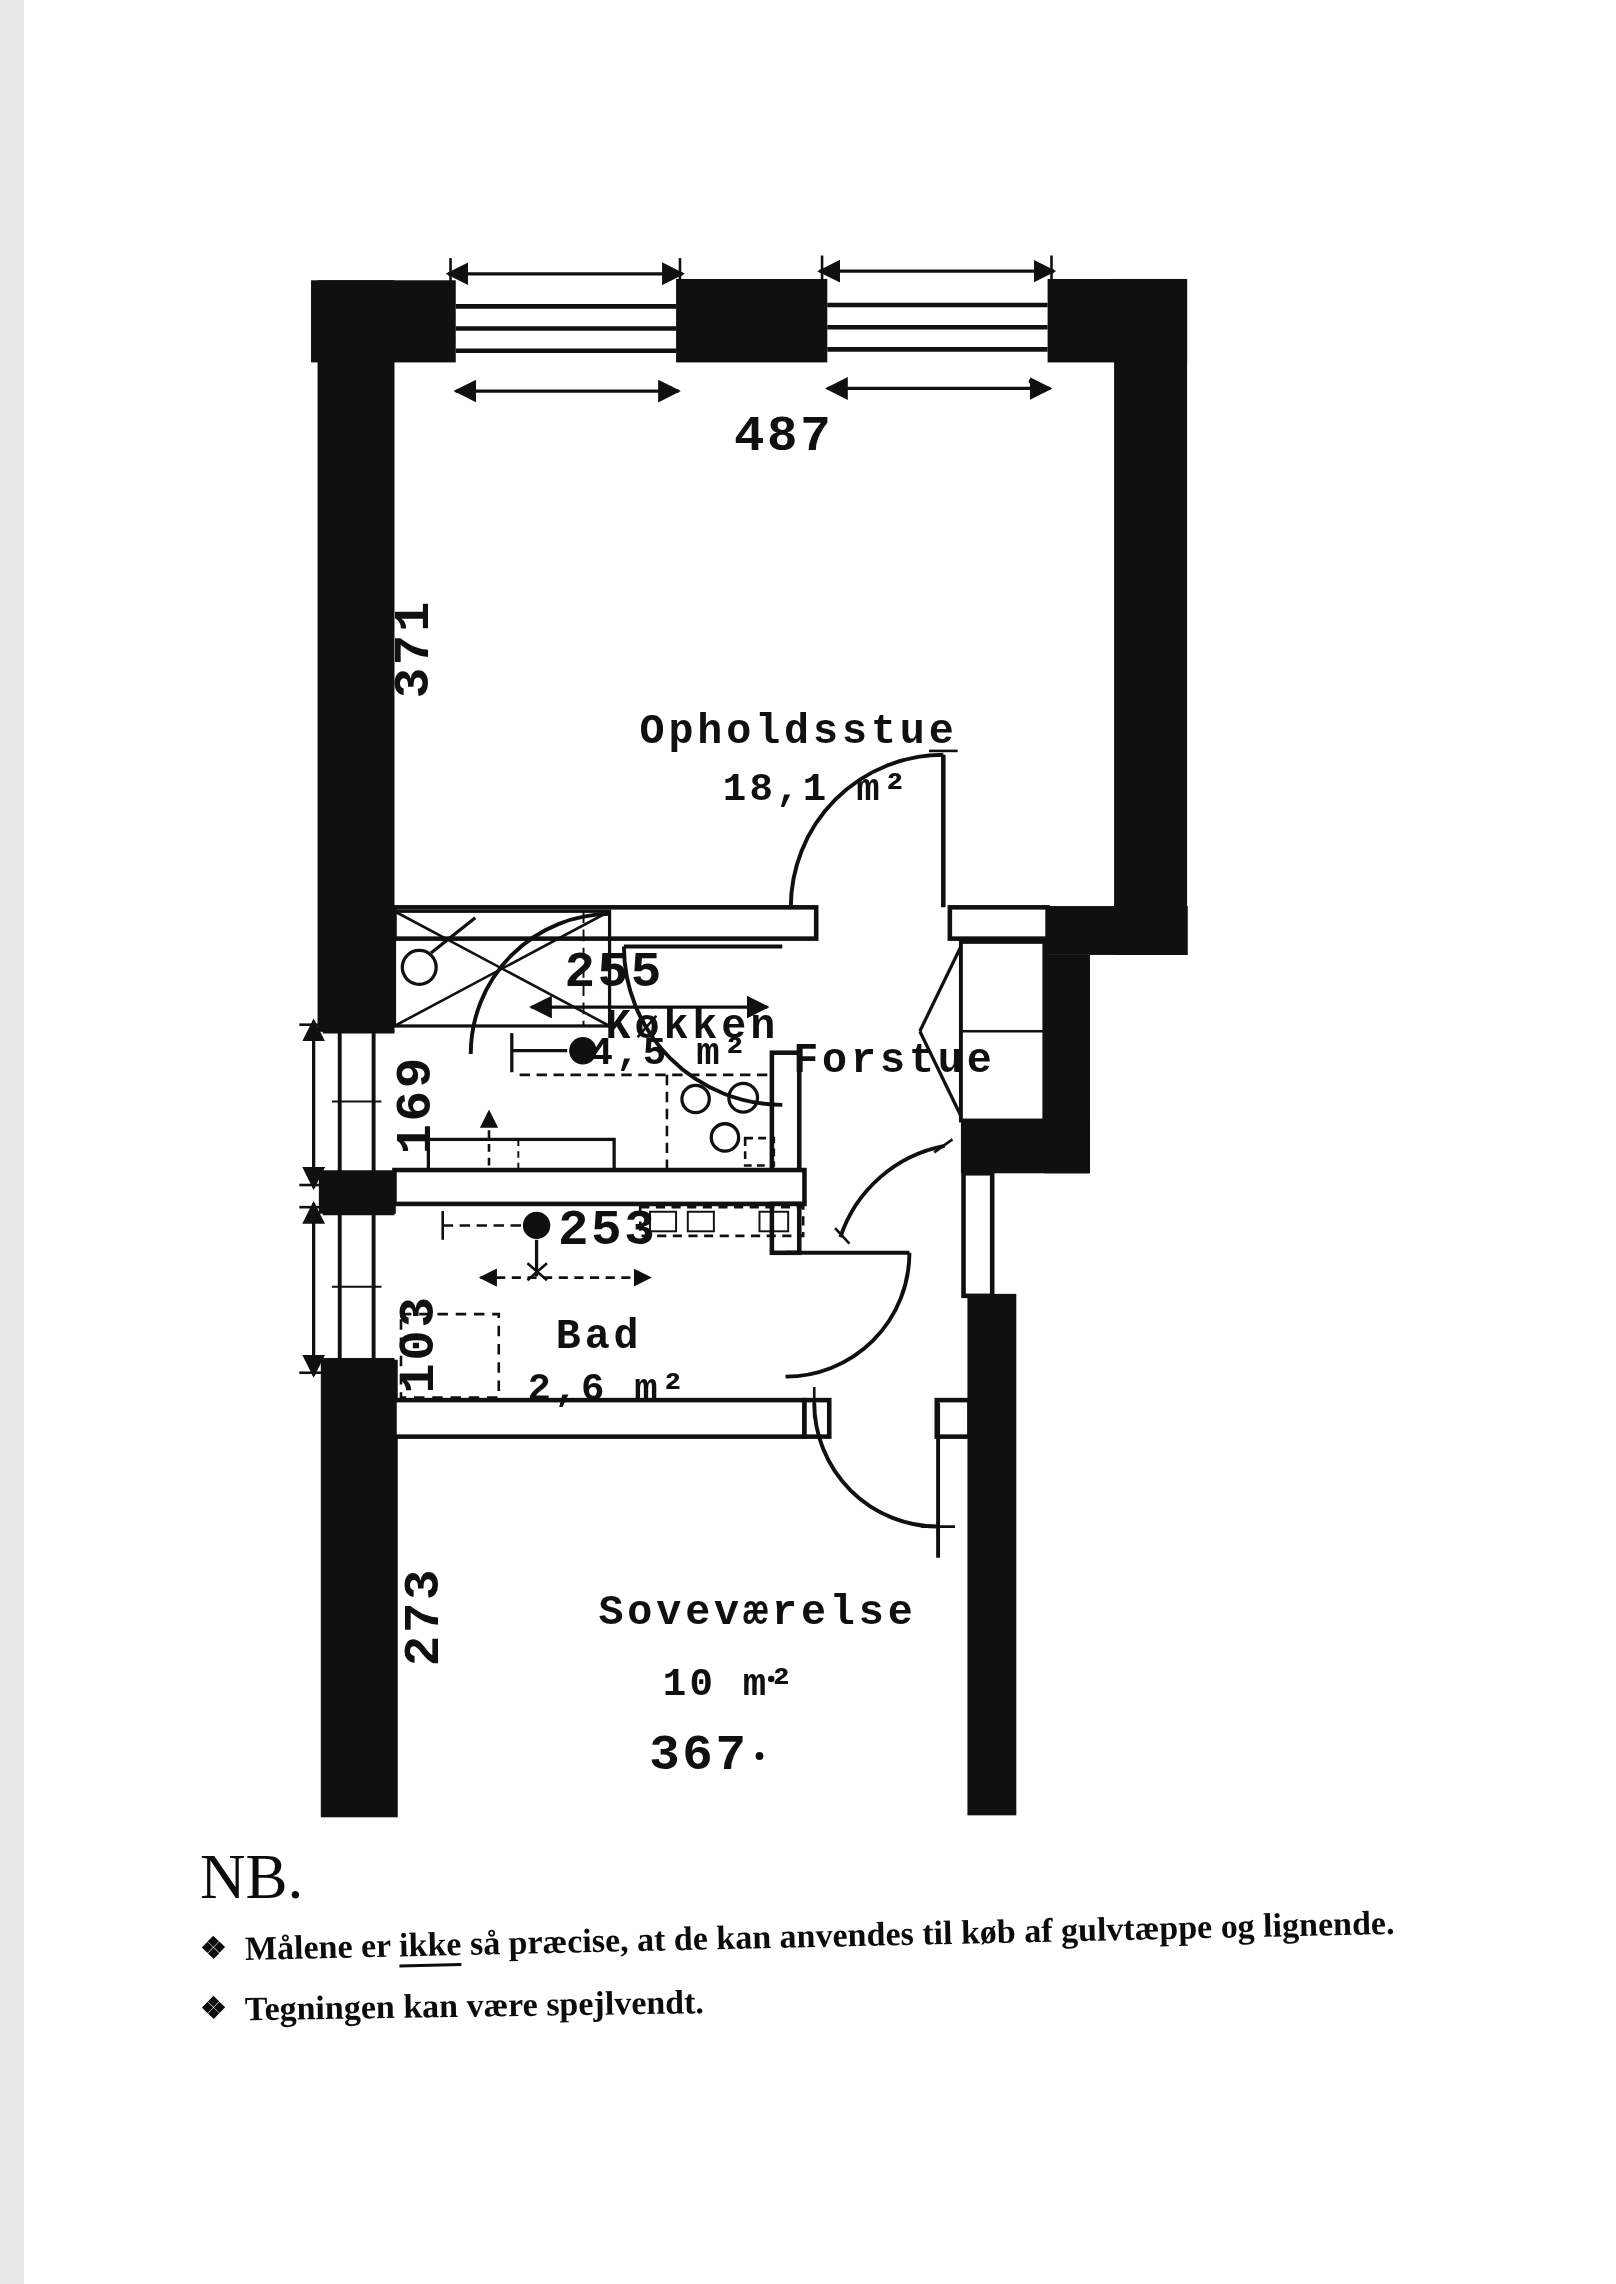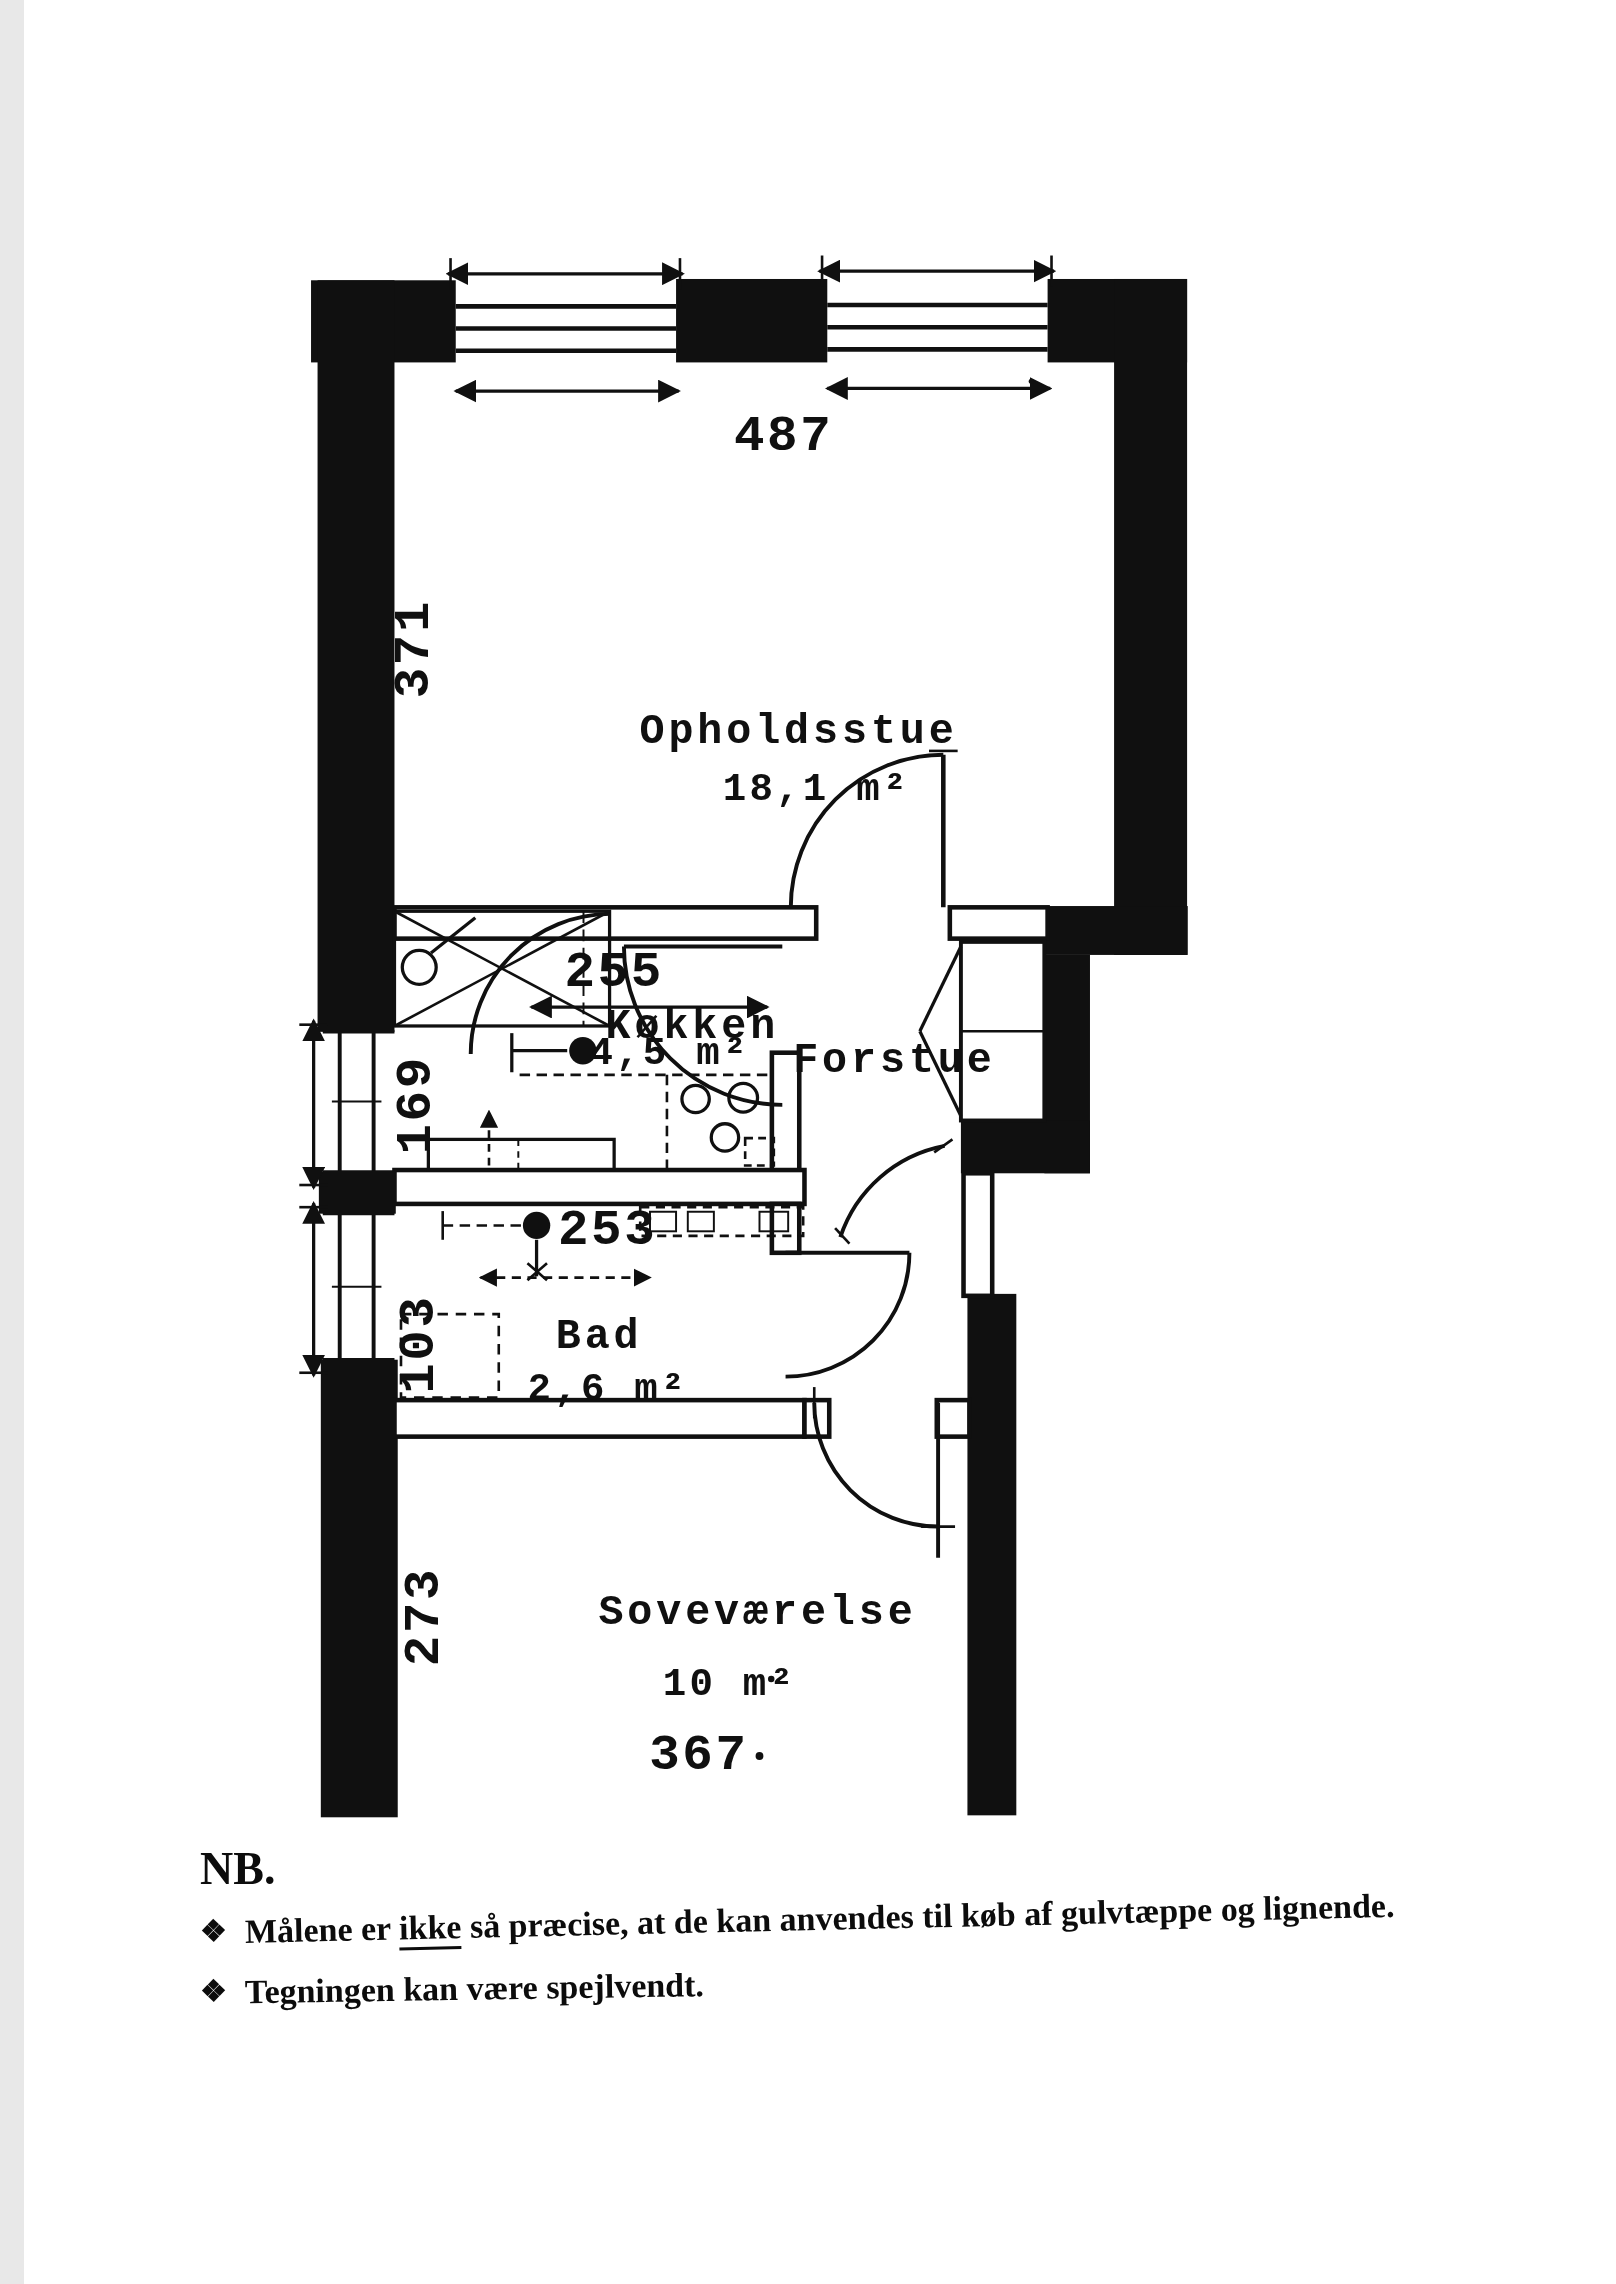--- a/index.html
+++ b/index.html
@@ -5,21 +5,21 @@
   html,body{margin:0;padding:0;background:#e8e8e8;}
   .page{position:relative;width:1617px;height:2284px;background:#ffffff;overflow:hidden;
         font-family:"Liberation Mono","DejaVu Sans Mono",monospace;margin-left:24px;}
   svg{position:absolute;left:0;top:0;}
   svg text{font-family:"Liberation Mono","DejaVu Sans Mono",monospace;font-weight:700;fill:#101010;}
   .dim{font-size:78px;letter-spacing:4px;}
   .room{font-size:64px;letter-spacing:6px;}
   .area{font-size:60px;letter-spacing:5px;}
   .nb-block{position:absolute;left:176px;top:1846px;width:1304px;color:#0c0c0c;
             font-family:"Liberation Serif","DejaVu Serif",serif;}
-  .nb-heading{font-size:46px;font-weight:700;line-height:1;}
+  .nb-heading{font-size:63px;font-weight:400;line-height:1;}
   .nb-line{position:relative;margin-top:22px;font-size:34px;font-weight:700;white-space:nowrap;}
   .nb-line.l1{transform:rotate(-1.3deg);transform-origin:left center;}
   .nb-line.l2{transform:rotate(-0.9deg);transform-origin:left center;}
   .nb-bullet{display:inline-block;font-size:30px;margin-right:18px;transform:translateY(-2.6px);}
   .ul{border-bottom:3.3px solid #0c0c0c;padding-bottom:0.7px;}
 </style>
 </head>
 <body>
 
 <div class="page">

